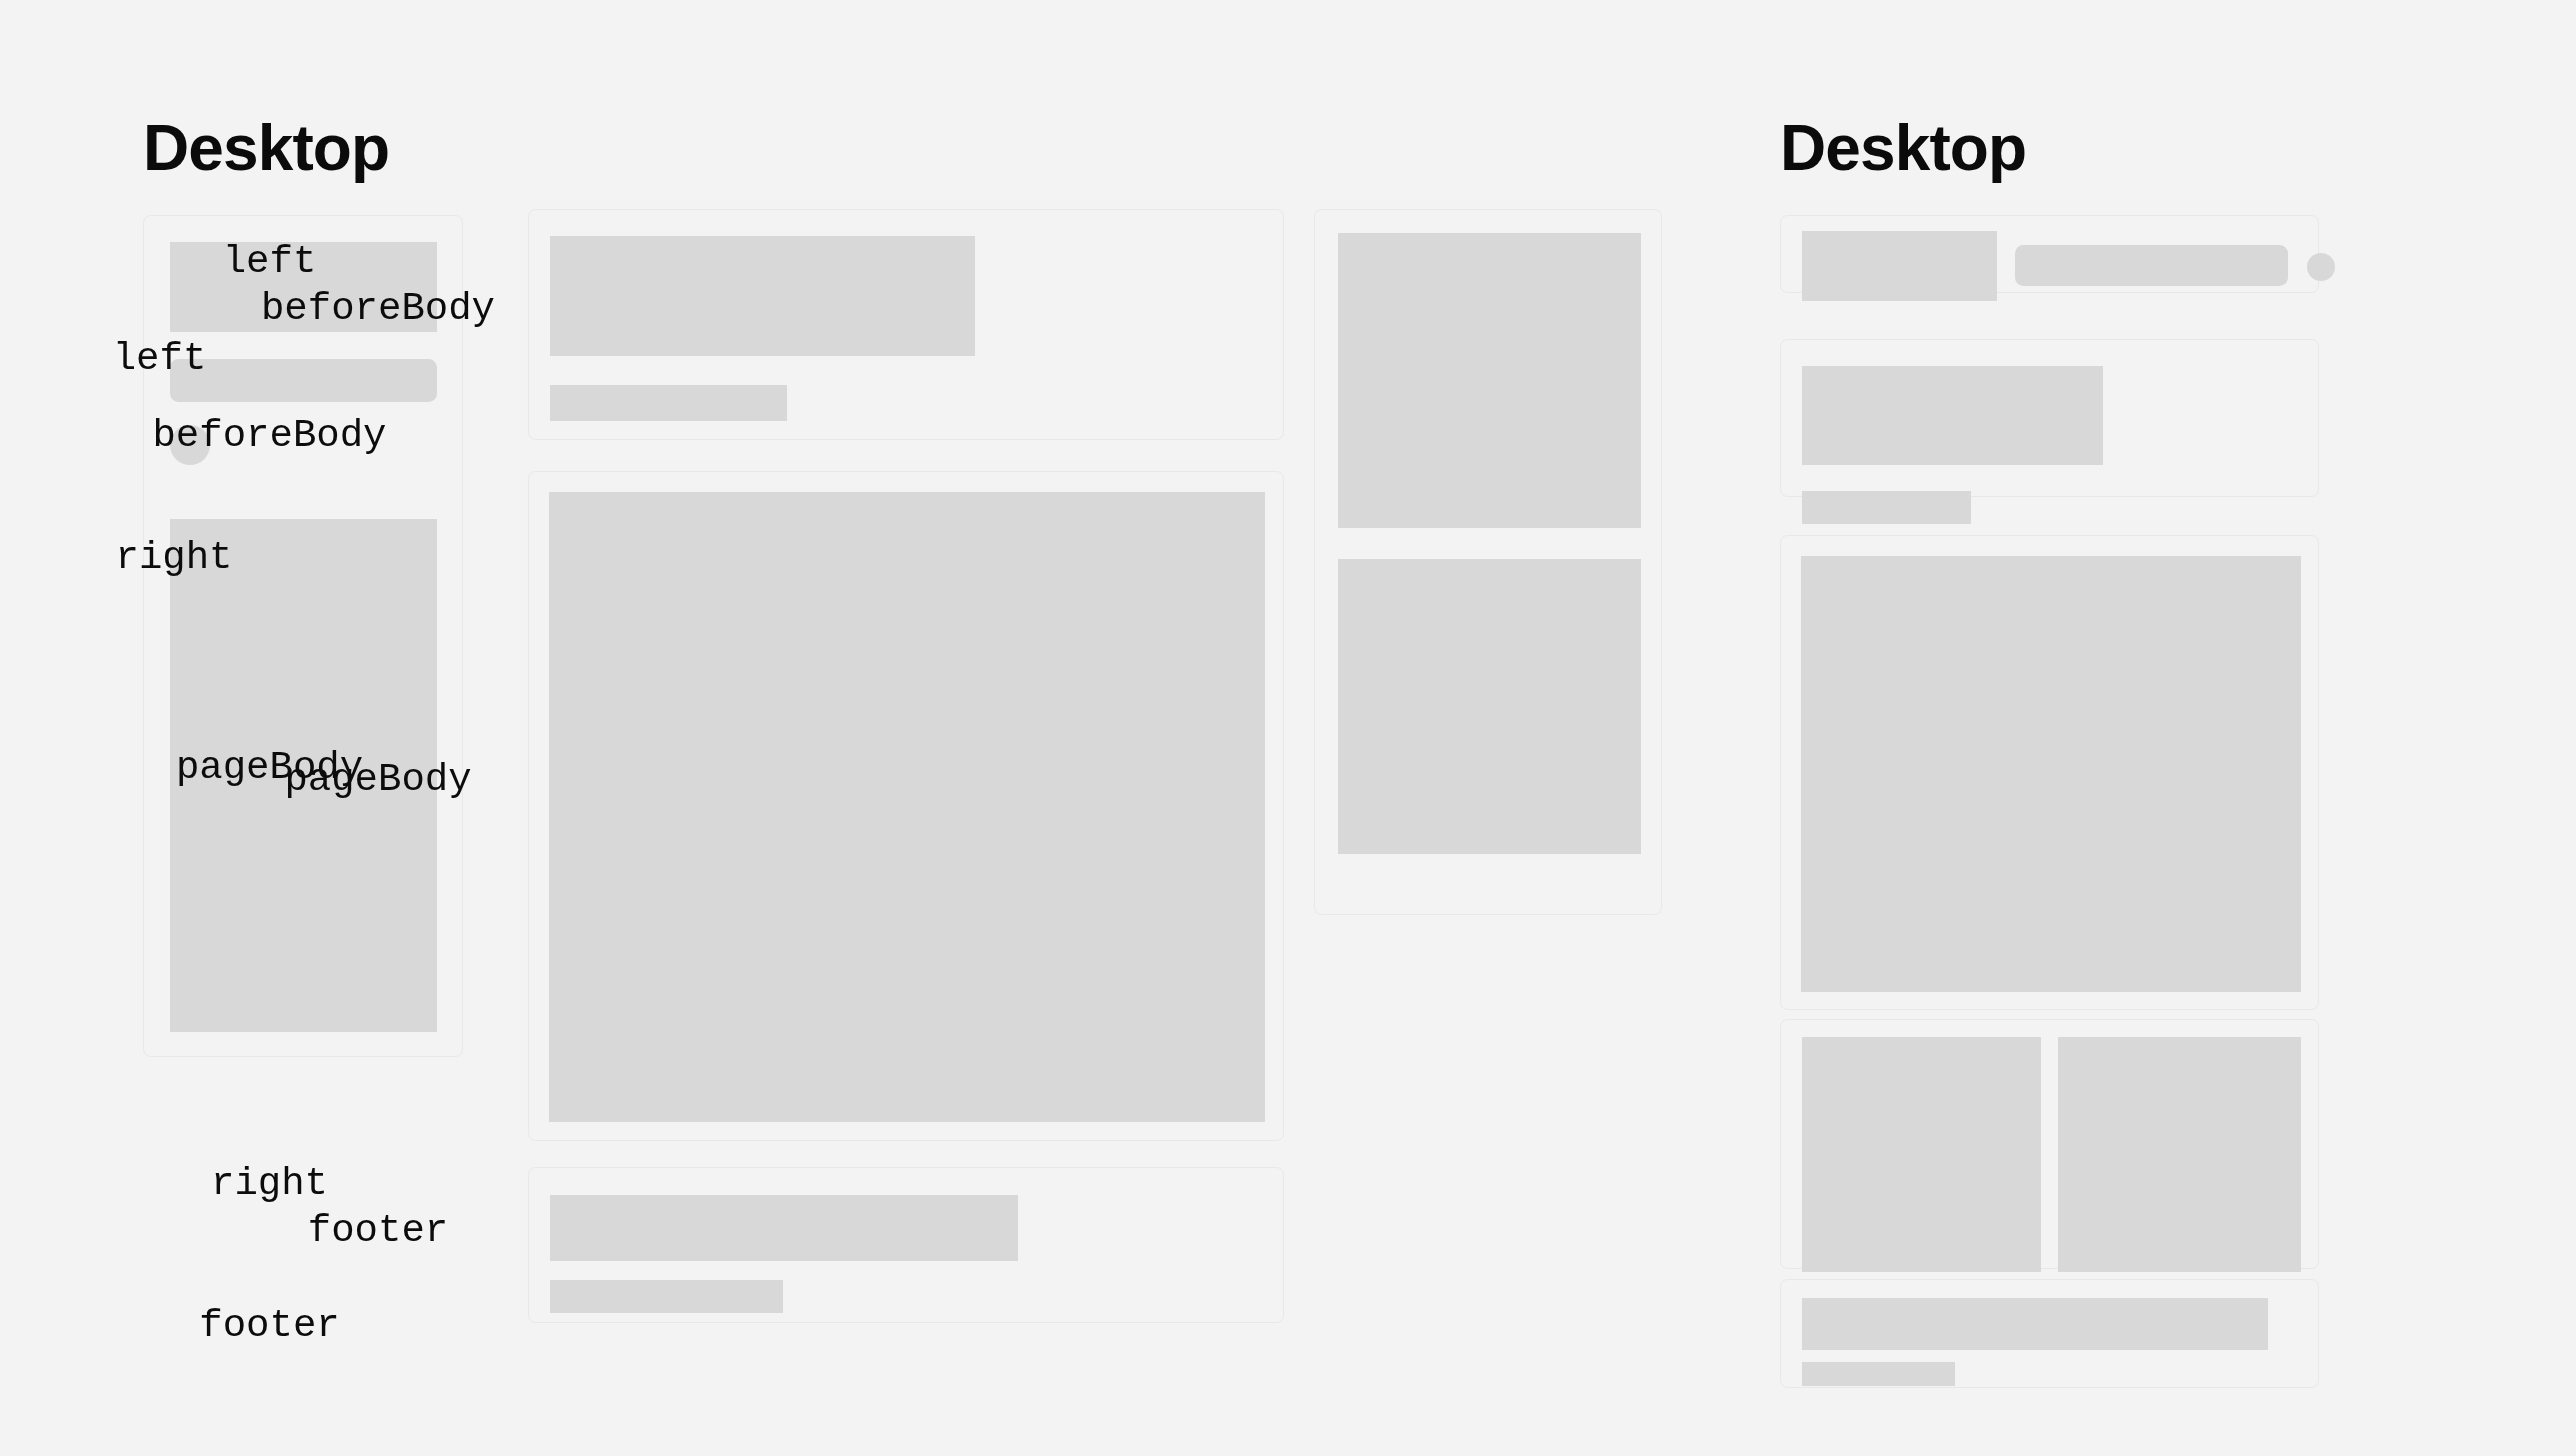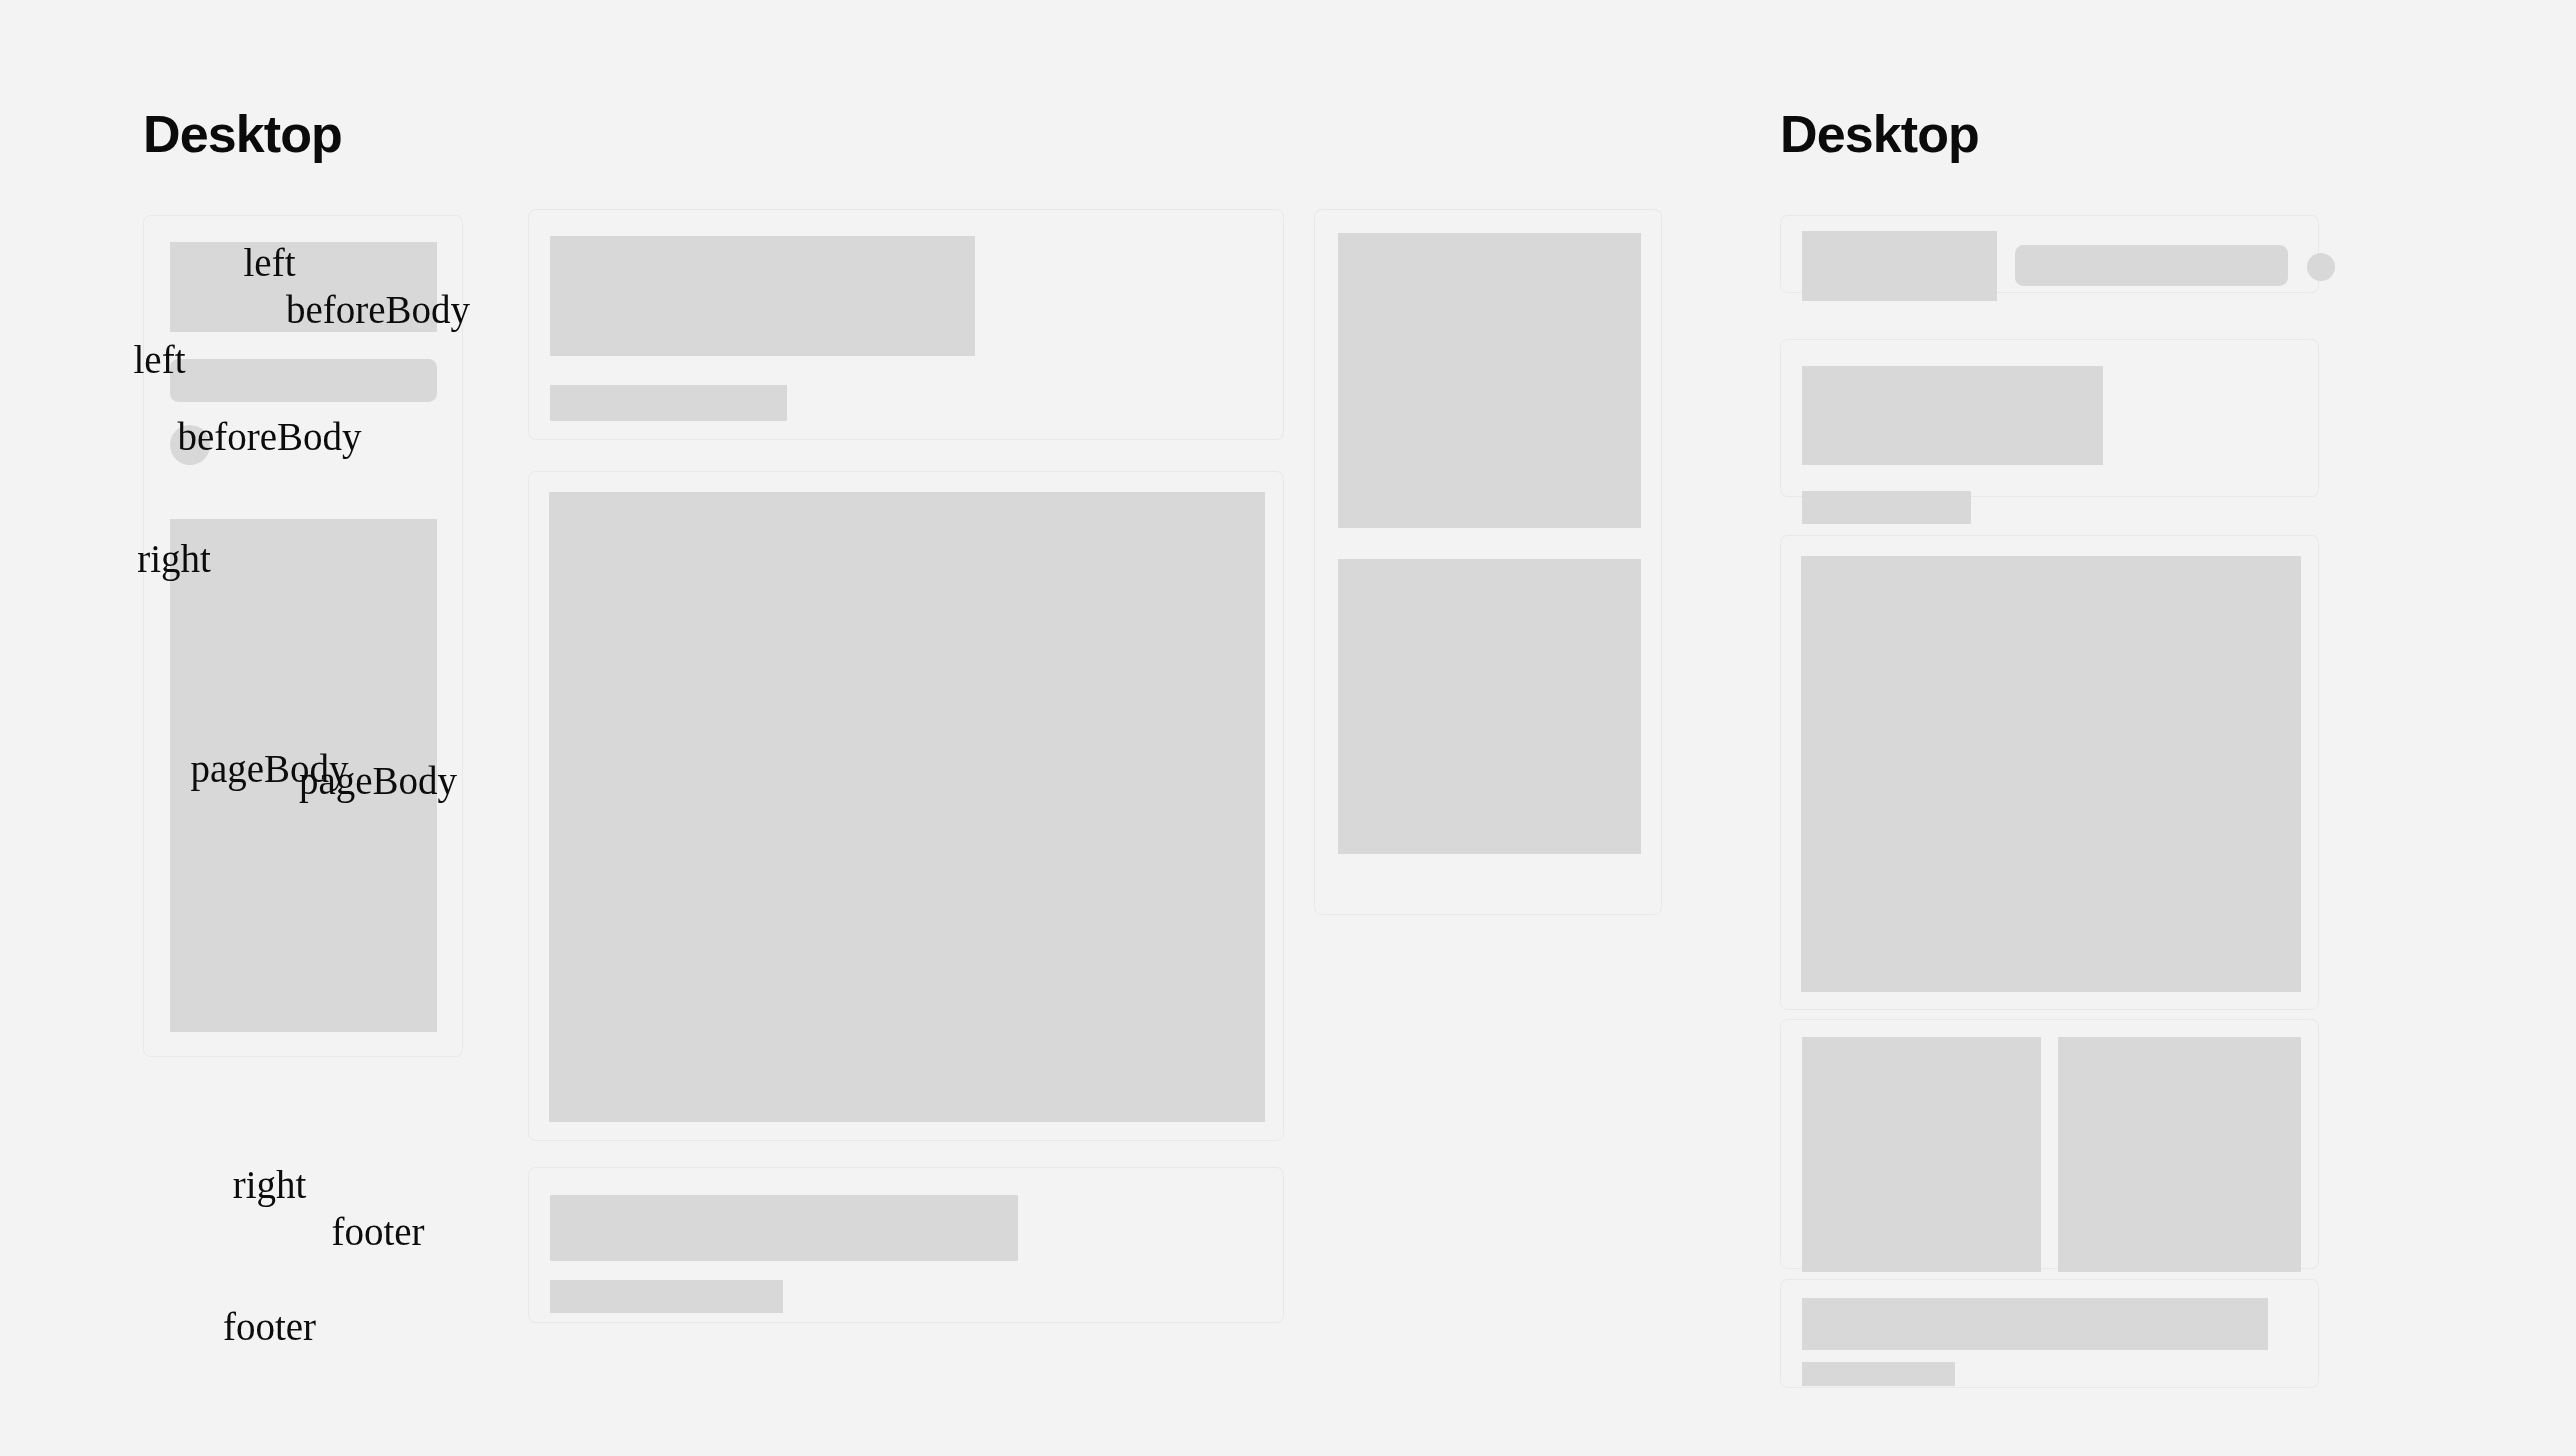--- a/index.html
+++ b/index.html
@@ -15,21 +15,21 @@
     font-family: "Liberation Sans", sans-serif;
     overflow: hidden;
     position: relative;
   }
 
   
   .section-title {
     position: absolute;
     font-family: "Liberation Sans", sans-serif;
     font-weight: bold;
-    font-size: 52px;
+    font-size: 64px;
     line-height: 1;
     letter-spacing: -0.9px;
     color: #0b0b0b;
     white-space: nowrap;
   }
   #desktop-title { left: 143px; top: 73px; }
   #mobile-title  { left: 1780px; top: 73px; }
 
   
   .panel {
@@ -43,21 +43,21 @@
   .blk {
     position: absolute;
     background: #d8d8d8;
   }
   .blk.rounded { border-radius: 8.5px; }
   .blk.circle  { border-radius: 50%; }
 
   
   .slot-label {
     position: absolute;
-    font-family: Liberation Serif, serif;
+    font-family: Liberation Mono, monospace;
     color: #0c0c0c;
     white-space: nowrap;
     text-align: center;
     pointer-events: none;
   }
 
   
   #desktop-left-panel   { left: 143px;  top: 215px; width: 320px;  height: 842px; }
   #dl-block-1 { left: 26px;  top: 26px;  width: 267px; height: 90px; }
   #dl-block-2 { left: 26px;  top: 143px; width: 267px; height: 43px; }

